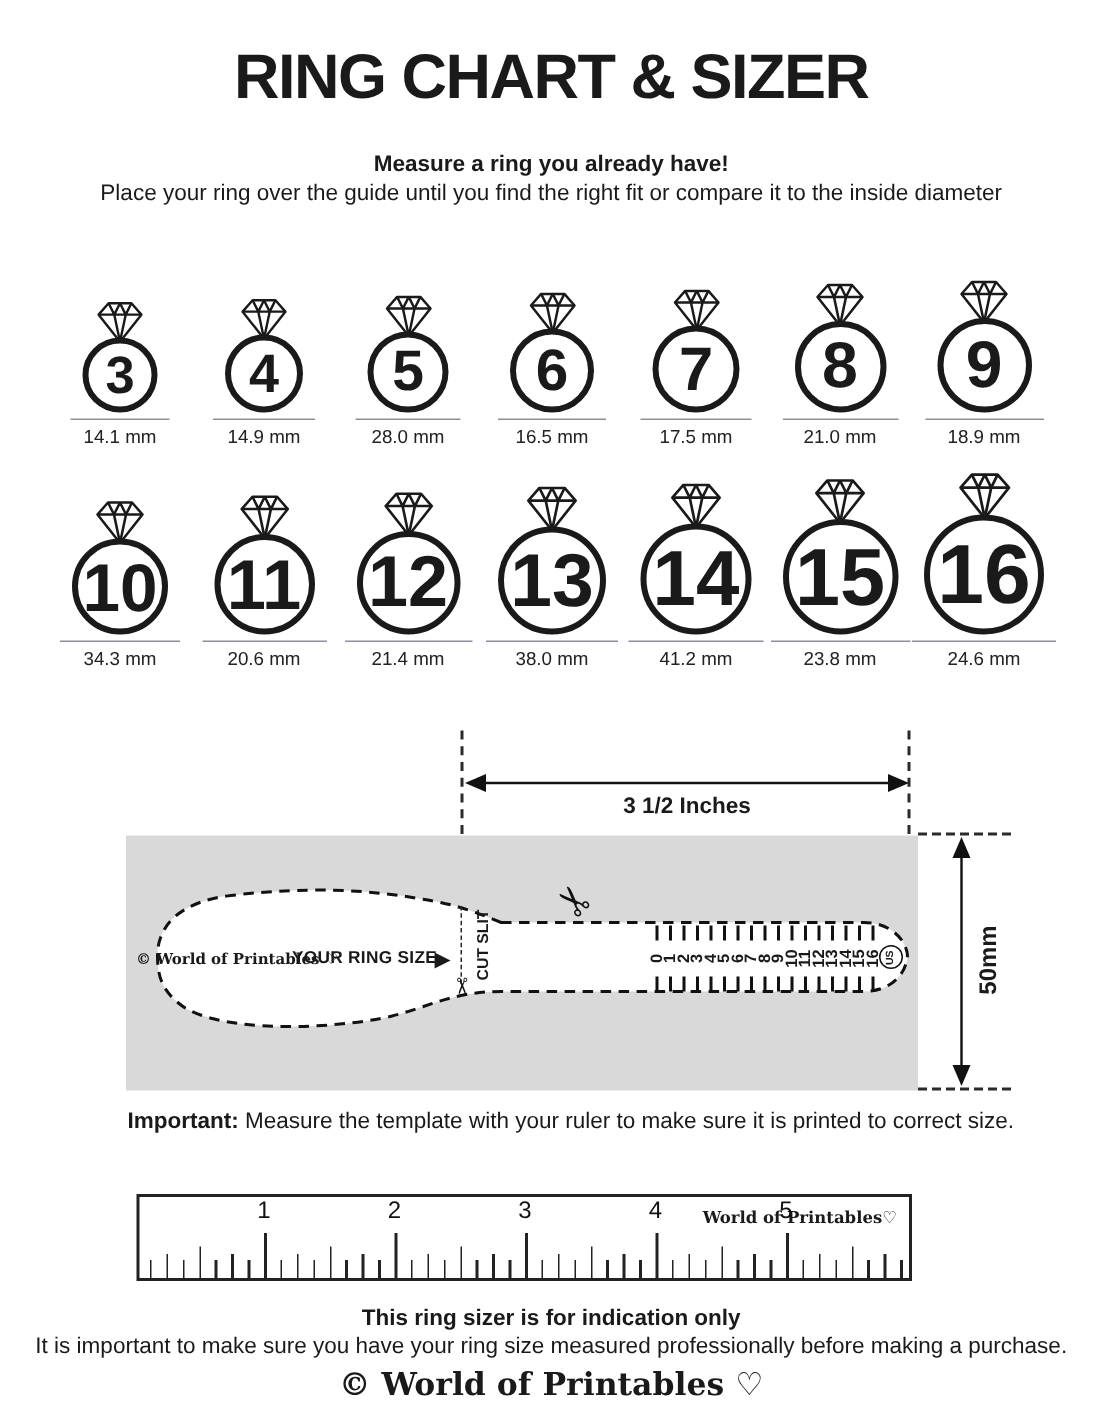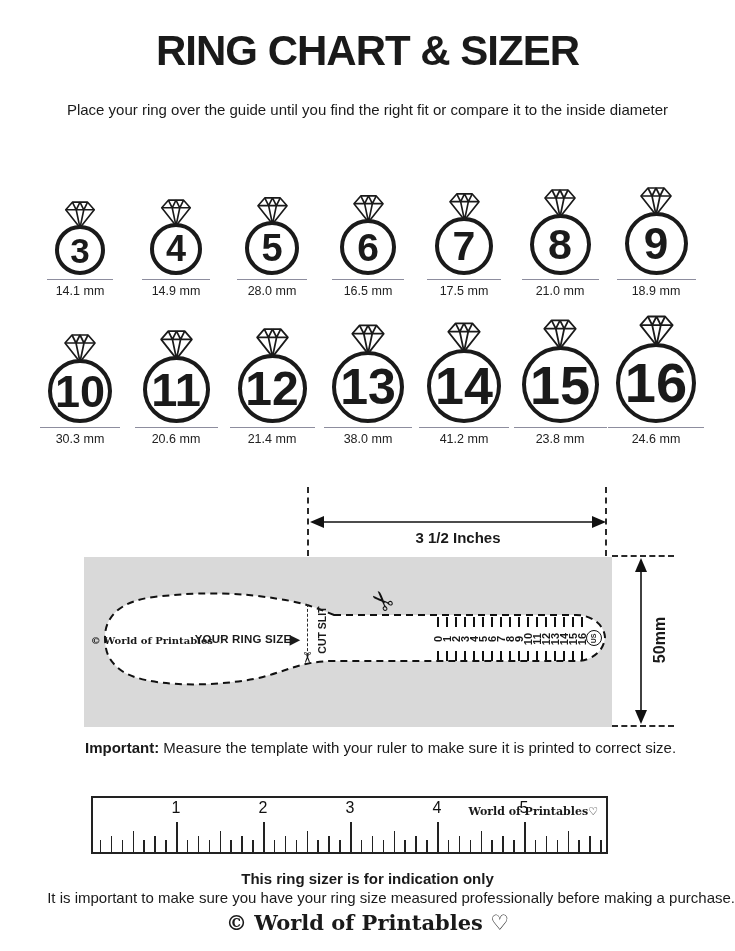--- a/index.html
+++ b/index.html
@@ -37,28 +37,29 @@
   .us-badge span{font-size:7px;font-weight:700;transform:rotate(-90deg);}
   .scissors{color:#111;line-height:1;}
   
   .important{left:85px;top:739px;font-size:15px;}
   .important b{font-weight:700;}
   
   .ruler-box{left:91px;top:796px;width:517px;height:58px;border:2px solid #222;background:#fff;box-sizing:border-box;}
   .rtick{position:absolute;bottom:0;width:1.5px;background:#222;}
   .rnum{position:absolute;top:1px;transform:translateX(-50%);font-size:16px;color:#111;}
   .footer-bold{top:870px;font-size:15px;font-weight:700;}
-  .footer-text{top:889px;font-size:15px;text-align:right;}
+  .footer-text{top:889px;font-size:15px;}
   .footer-brand{top:910px;font-size:21px;}
 </style>
 </head>
 <body>
 
 <div class="abs center-text title">RING CHART &amp; SIZER</div>
 <div class="abs center-text intro">
+  <div class="headline">Measure a ring you already have!</div>
   <div>Place your ring over the guide until you find the right fit or compare it to the inside diameter</div>
 </div>
 
 <div id="ring-row-1" class="ring-row" style="top:178px;height:120px;">
     <div class="ring-col">
       <svg width="38" height="30" viewBox="0 0 40 31" fill="none" stroke="#1a1a1a" stroke-width="1.7" stroke-linejoin="round">
         <path d="M5,10 L12,2 H28 L35,10 L20,29 Z"></path>
         <path d="M5,10 H35 M12,2 L16,10 M28,2 L24,10 M20,2 L16,10 M20,2 L24,10 M16,10 L20,29 M24,10 L20,29"></path>
       </svg>
       <div class="band" style="width:50px;height:50px;border-width:4.0px;font-size:35px">
@@ -137,21 +138,21 @@
 <div id="ring-row-2" class="ring-row" style="top:312px;height:134px;">
     <div class="ring-col">
       <svg width="40" height="31" viewBox="0 0 40 31" fill="none" stroke="#1a1a1a" stroke-width="1.7" stroke-linejoin="round">
         <path d="M5,10 L12,2 H28 L35,10 L20,29 Z"></path>
         <path d="M5,10 H35 M12,2 L16,10 M28,2 L24,10 M20,2 L16,10 M20,2 L24,10 M16,10 L20,29 M24,10 L20,29"></path>
       </svg>
       <div class="band" style="width:64px;height:64px;border-width:4.4px;font-size:45px">
         <span>10</span>
       </div>
       <div class="dia-line" style="width:80px"></div>
-      <div class="dia-label">30.3 mm</div>
+      <div class="dia-label">34.3 mm</div>
     </div>
     <div class="ring-col">
       <svg width="41" height="32" viewBox="0 0 40 31" fill="none" stroke="#1a1a1a" stroke-width="1.7" stroke-linejoin="round">
         <path d="M5,10 L12,2 H28 L35,10 L20,29 Z"></path>
         <path d="M5,10 H35 M12,2 L16,10 M28,2 L24,10 M20,2 L16,10 M20,2 L24,10 M16,10 L20,29 M24,10 L20,29"></path>
       </svg>
       <div class="band" style="width:67px;height:67px;border-width:4.5px;font-size:47px">
         <span>11</span>
       </div>
       <div class="dia-line" style="width:83px"></div>

